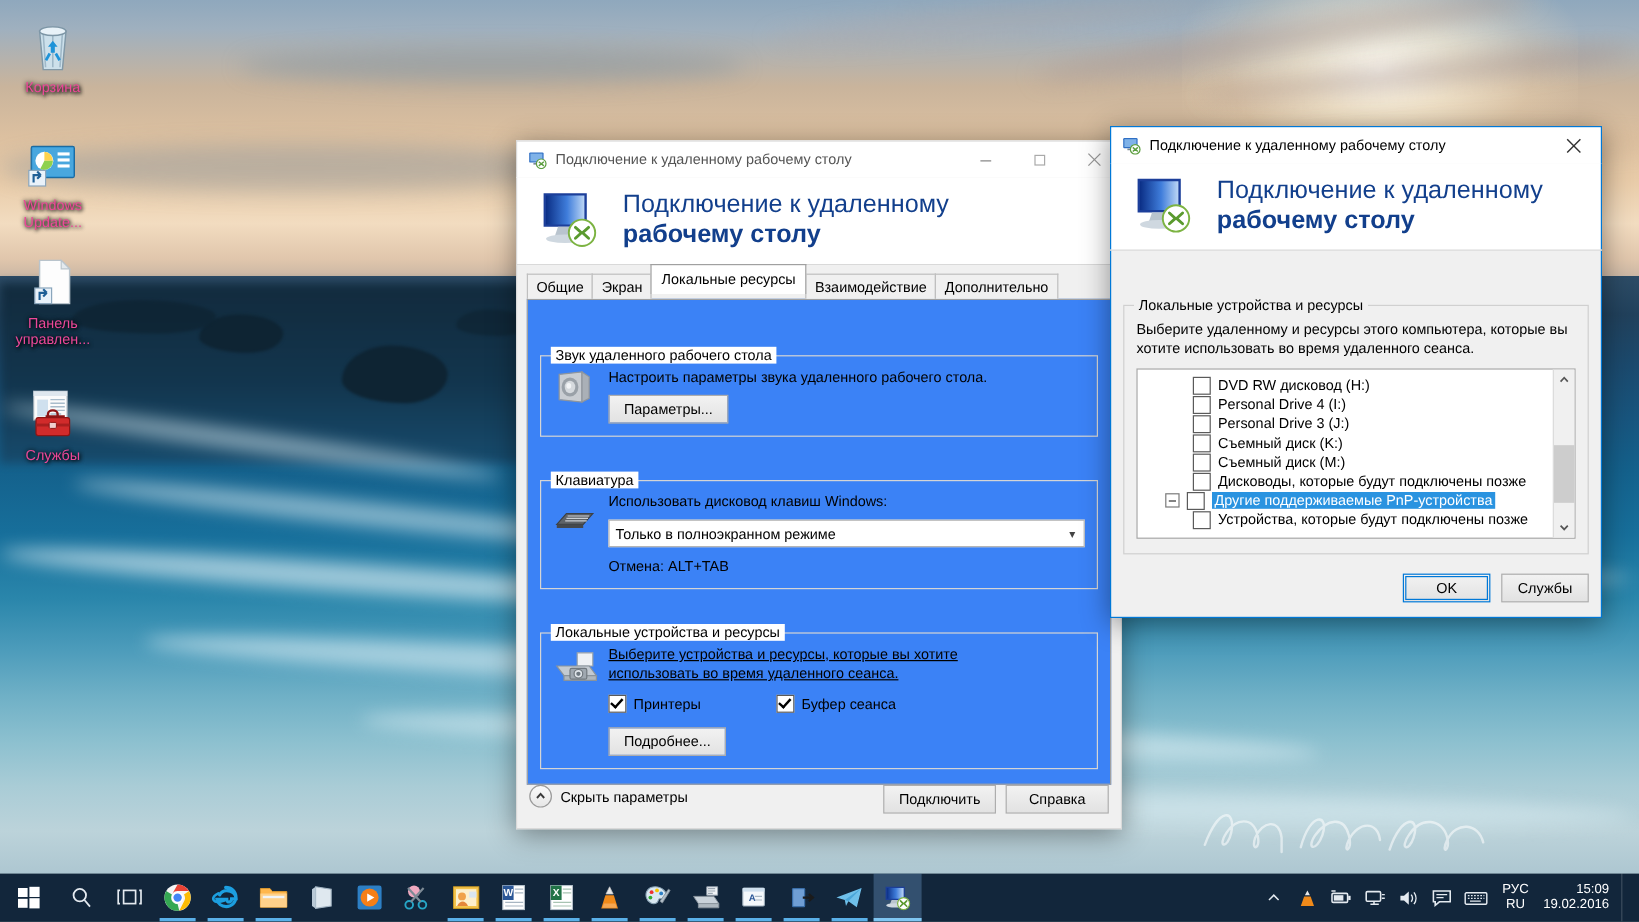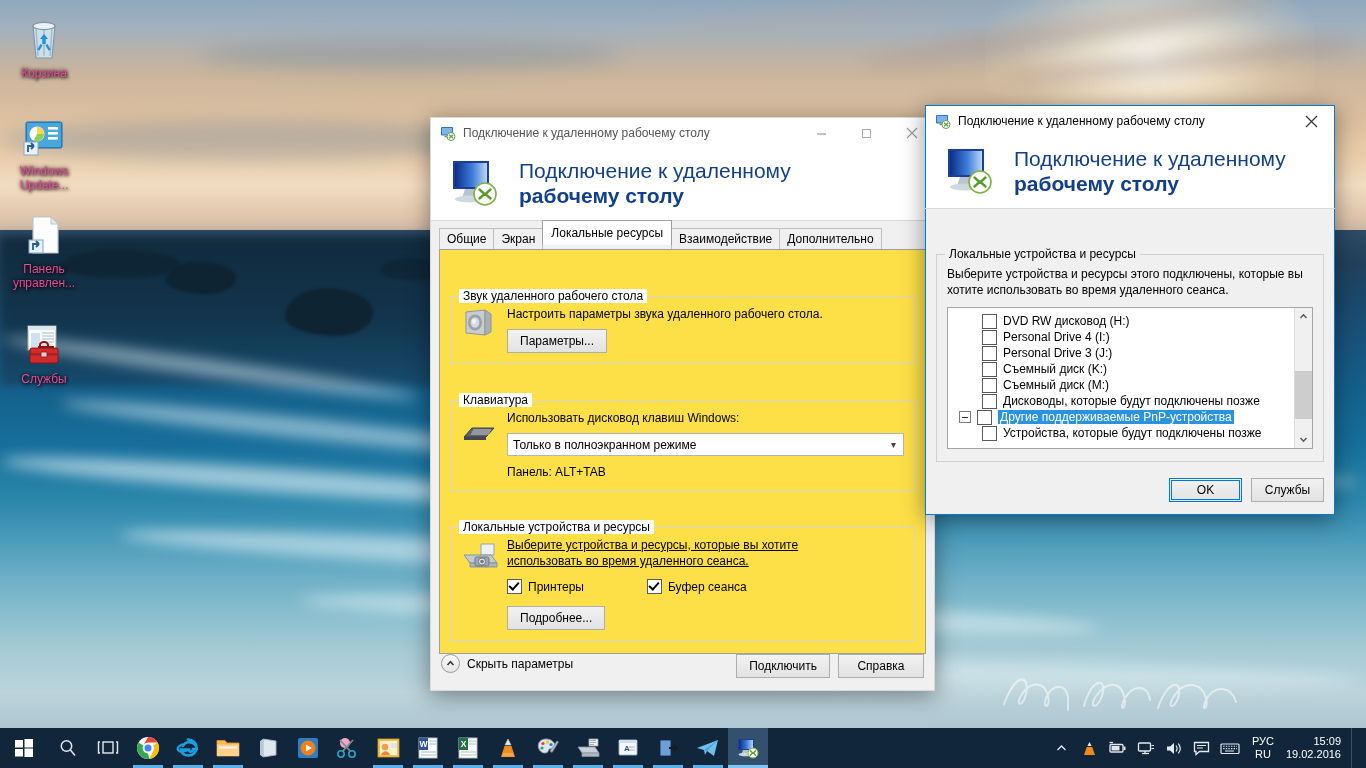--- a/index.html
+++ b/index.html
@@ -84,21 +84,21 @@
 
   
   .tabs{display:flex;align-items:flex-end;padding:6px 8px 0 8px;height:22px;}
   .tab{
     font-size:12px;padding:3px 7px 3px 7px;background:#f0f0f0;
     border:1px solid #bfbfbf;border-bottom:none;margin-right:-1px;white-space:nowrap;
     color:#000;
   }
   .tab.sel{background:#fff;position:relative;top:-4px;padding:5px 8px 5px 8px;border-color:#a0a0a0;z-index:2;}
 
-  .panel{background:#fde047;border:1px solid #a0a0a0;margin:0 8px;padding:10px 10px 8px 10px;}
+  .panel{background:#3b82f6;border:1px solid #a0a0a0;margin:0 8px;padding:10px 10px 8px 10px;}
 
   
   .grp{border:1px solid #d5d5d5;margin-bottom:11px;padding:9px 10px 10px 10px;position:relative;margin-top:36px;}
   .grp > .lg{
     position:absolute;top:-8px;left:8px;background:#fff;padding:0 4px;font-size:12px;color:#000;
   }
   .row{display:flex;}
   .gicon{width:46px;flex:none;padding-top:2px;}
   .gcontent{flex:1;}
   .gtext{font-size:12px;line-height:16px;margin:0 0 7px 0;}
@@ -348,21 +348,21 @@
               <path d="M3 13 L25 13 L25 16 L3 16 Z" fill="#44484d"></path>
               <path d="M12 6 h18 M11 8 h18 M10 10 h18" stroke="#c9ced3" stroke-width="1"></path>
             </svg>
           </div>
           <div class="gcontent">
             <p class="gtext">Использовать дисковод клавиш Windows:</p>
             <div class="combofake">
               <span class="cv">Только в полноэкранном режиме</span>
               <span class="arw">▾</span>
             </div>
-            <p class="gtext" style="margin:8px 0 0 0;">Панель: ALT+TAB</p>
+            <p class="gtext" style="margin:8px 0 0 0;">Отмена: ALT+TAB</p>
           </div>
         </div>
       </div>
 
       <div class="grp" style="margin-bottom:4px;">
         <span class="lg">Локальные устройства и ресурсы</span>
         <div class="row">
           <div class="gicon" style="padding-top:4px;">
             <svg width="40" height="32" viewBox="0 0 40 32">
               <path d="M20 3 L33 3 L33 14 L20 14 Z" fill="#eef1f4" stroke="#9aa3ab" stroke-width="1"></path>
@@ -450,26 +450,26 @@
       <span>Подключение к удаленному</span>
       <b>рабочему столу</b>
     </h1>
   </div>
   <div class="herorule" style="background:#d9d9d9;"></div>
 
   <div class="body" style="border-color:#0078d7;padding:9px 10px 12px 10px;">
     <div class="grp" style="background:#f0f0f0;border:1px solid #d0d0d0;padding:11px 10px 12px 10px;margin-bottom:8px;">
       <span class="lg" style="background:#f0f0f0;">Локальные устройства и ресурсы</span>
       <p class="gtext" style="margin:0 0 9px 0;">
-        <span>Выберите устройства и ресурсы этого подключены, которые вы</span><br>
+        <span>Выберите удаленному и ресурсы этого компьютера, которые вы</span><br>
         <span>хотите использовать во время удаленного сеанса.</span>
       </p>
 
       <div style="background:#fff;border:1px solid #a6a6a6;height:140px;display:flex;">
-        <div style="flex:1;padding:5px 0 0 4px;overflow:hidden;">
+        <div style="flex:1;padding:5px 0 0 16px;overflow:hidden;">
 
           <div class="cbrow" style="height:16px;padding-left:30px;">
             <span class="cbox"></span>
             <span>DVD RW дисковод (H:)</span>
           </div>
           <div class="cbrow" style="height:16px;padding-left:30px;">
             <span class="cbox"></span>
             <span>Personal Drive 4 (I:)</span>
           </div>
           <div class="cbrow" style="height:16px;padding-left:30px;">

